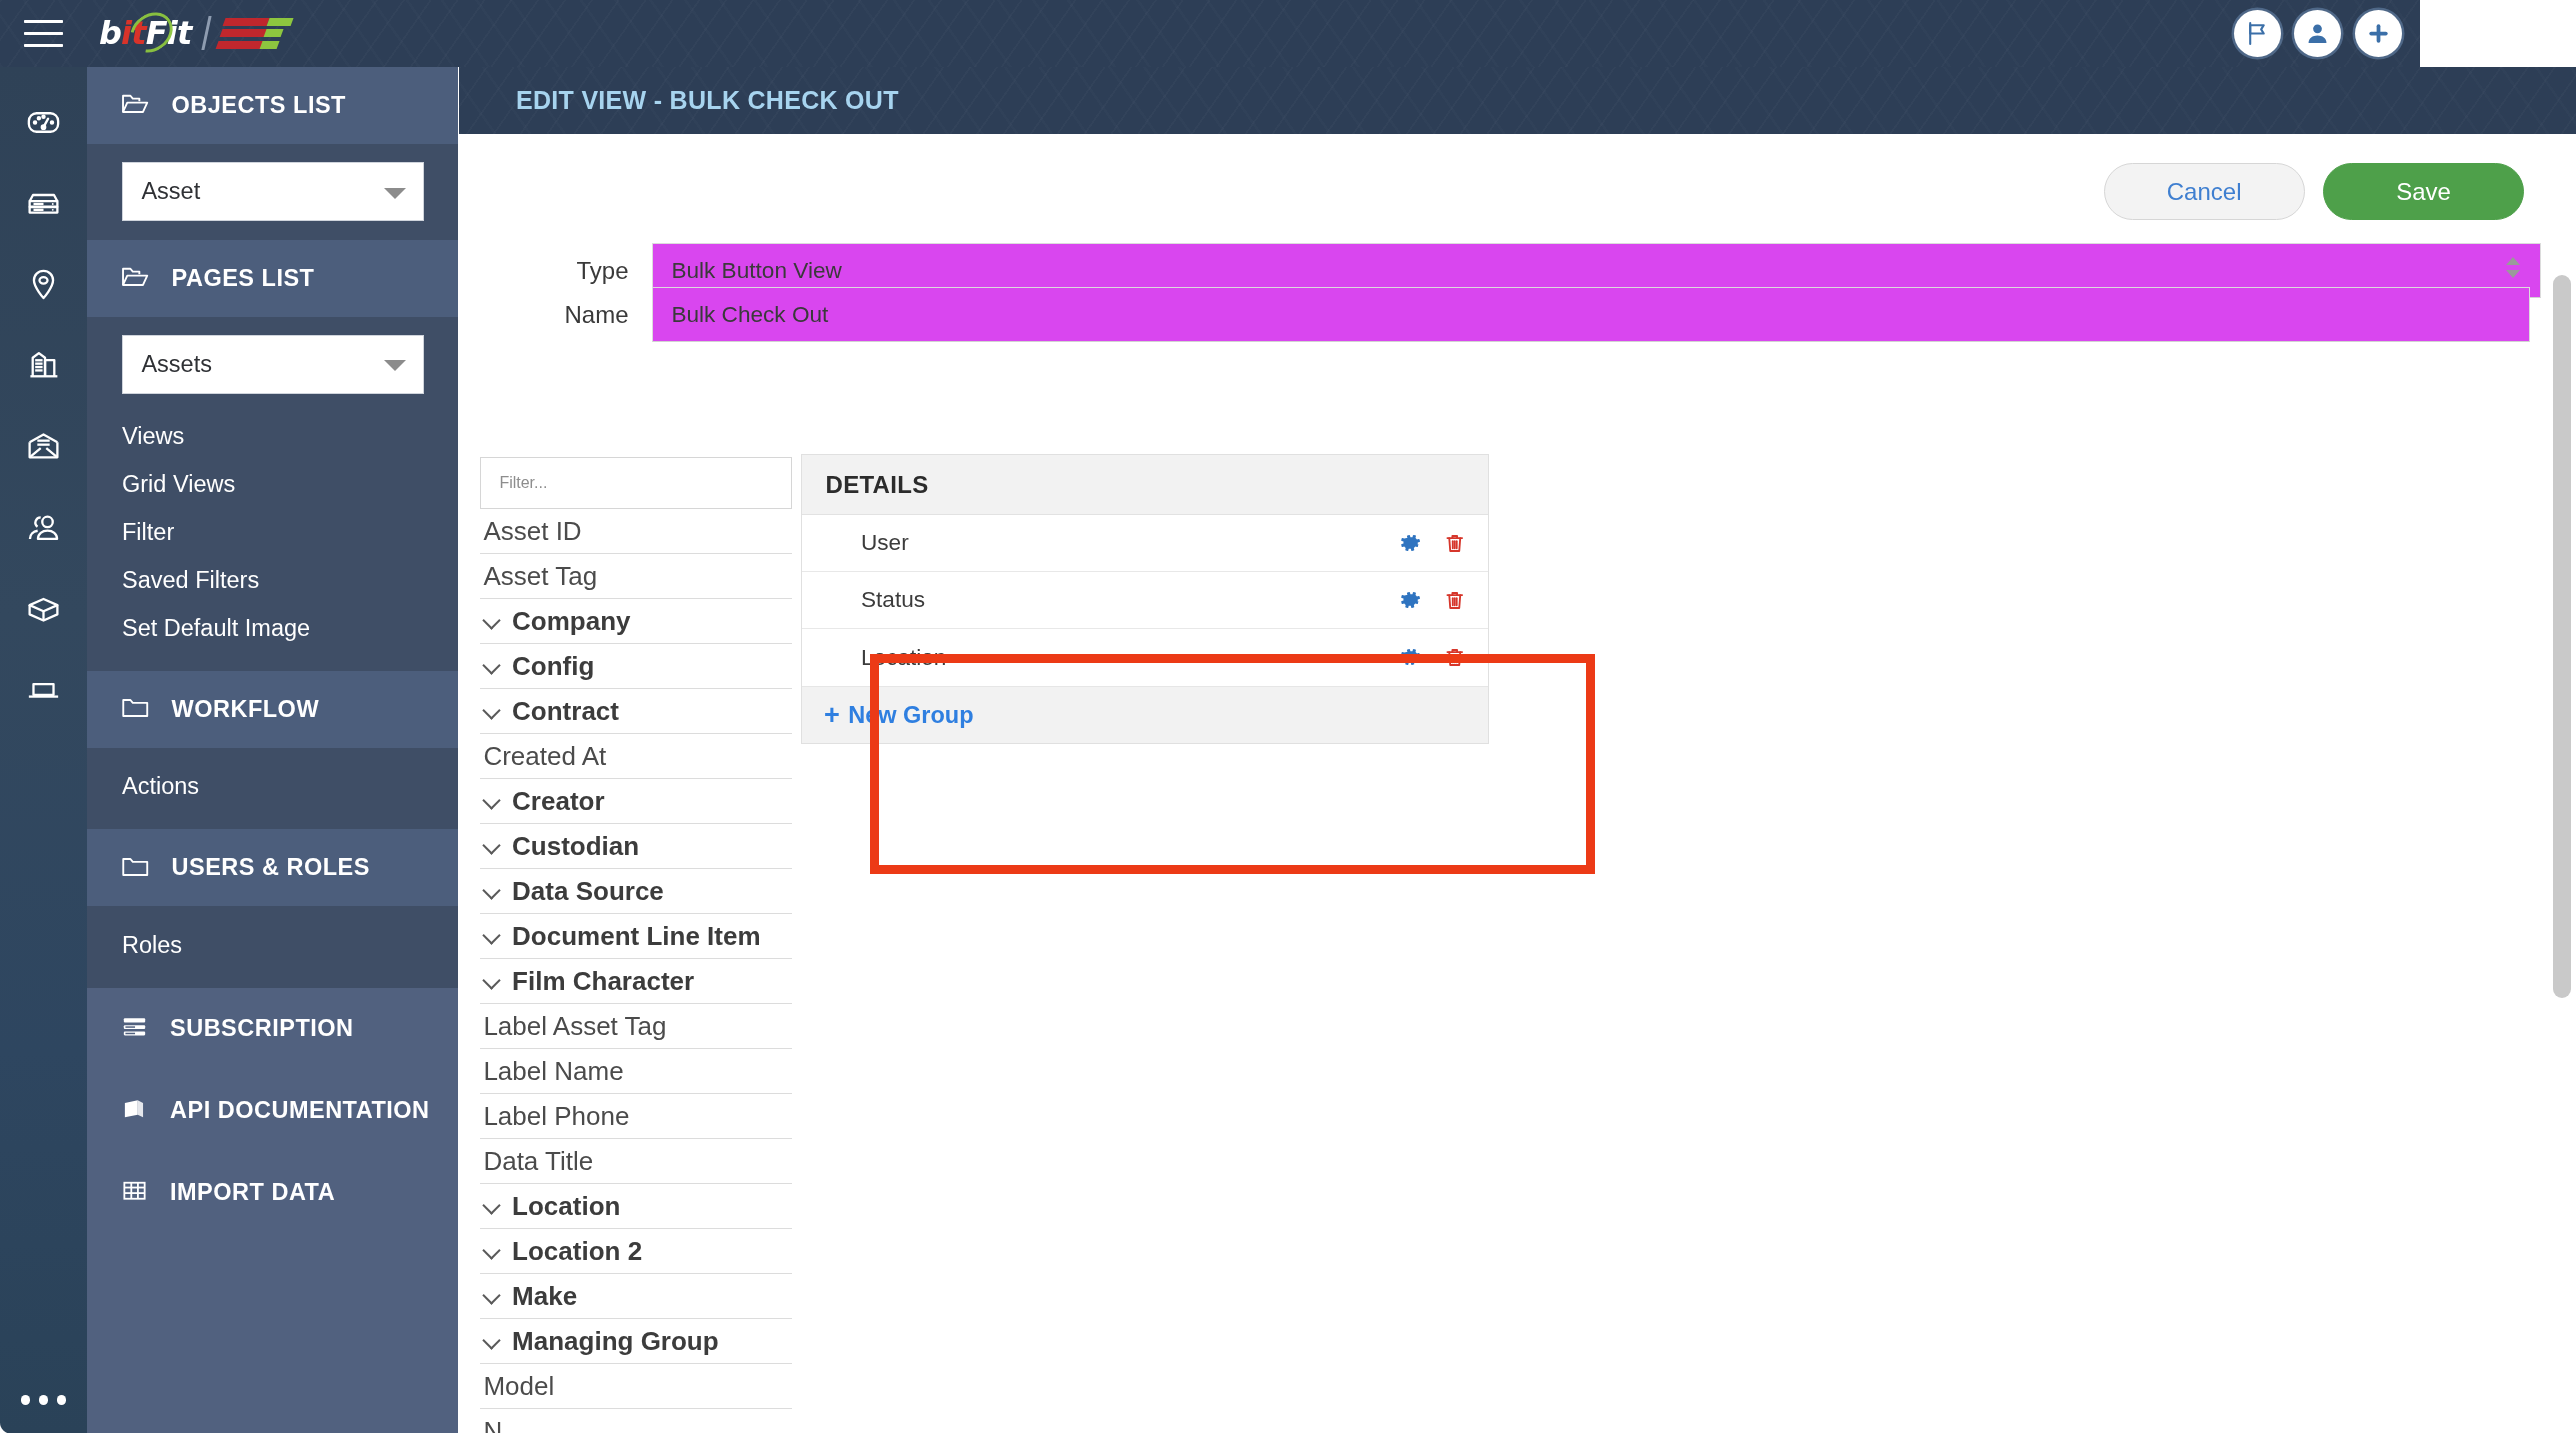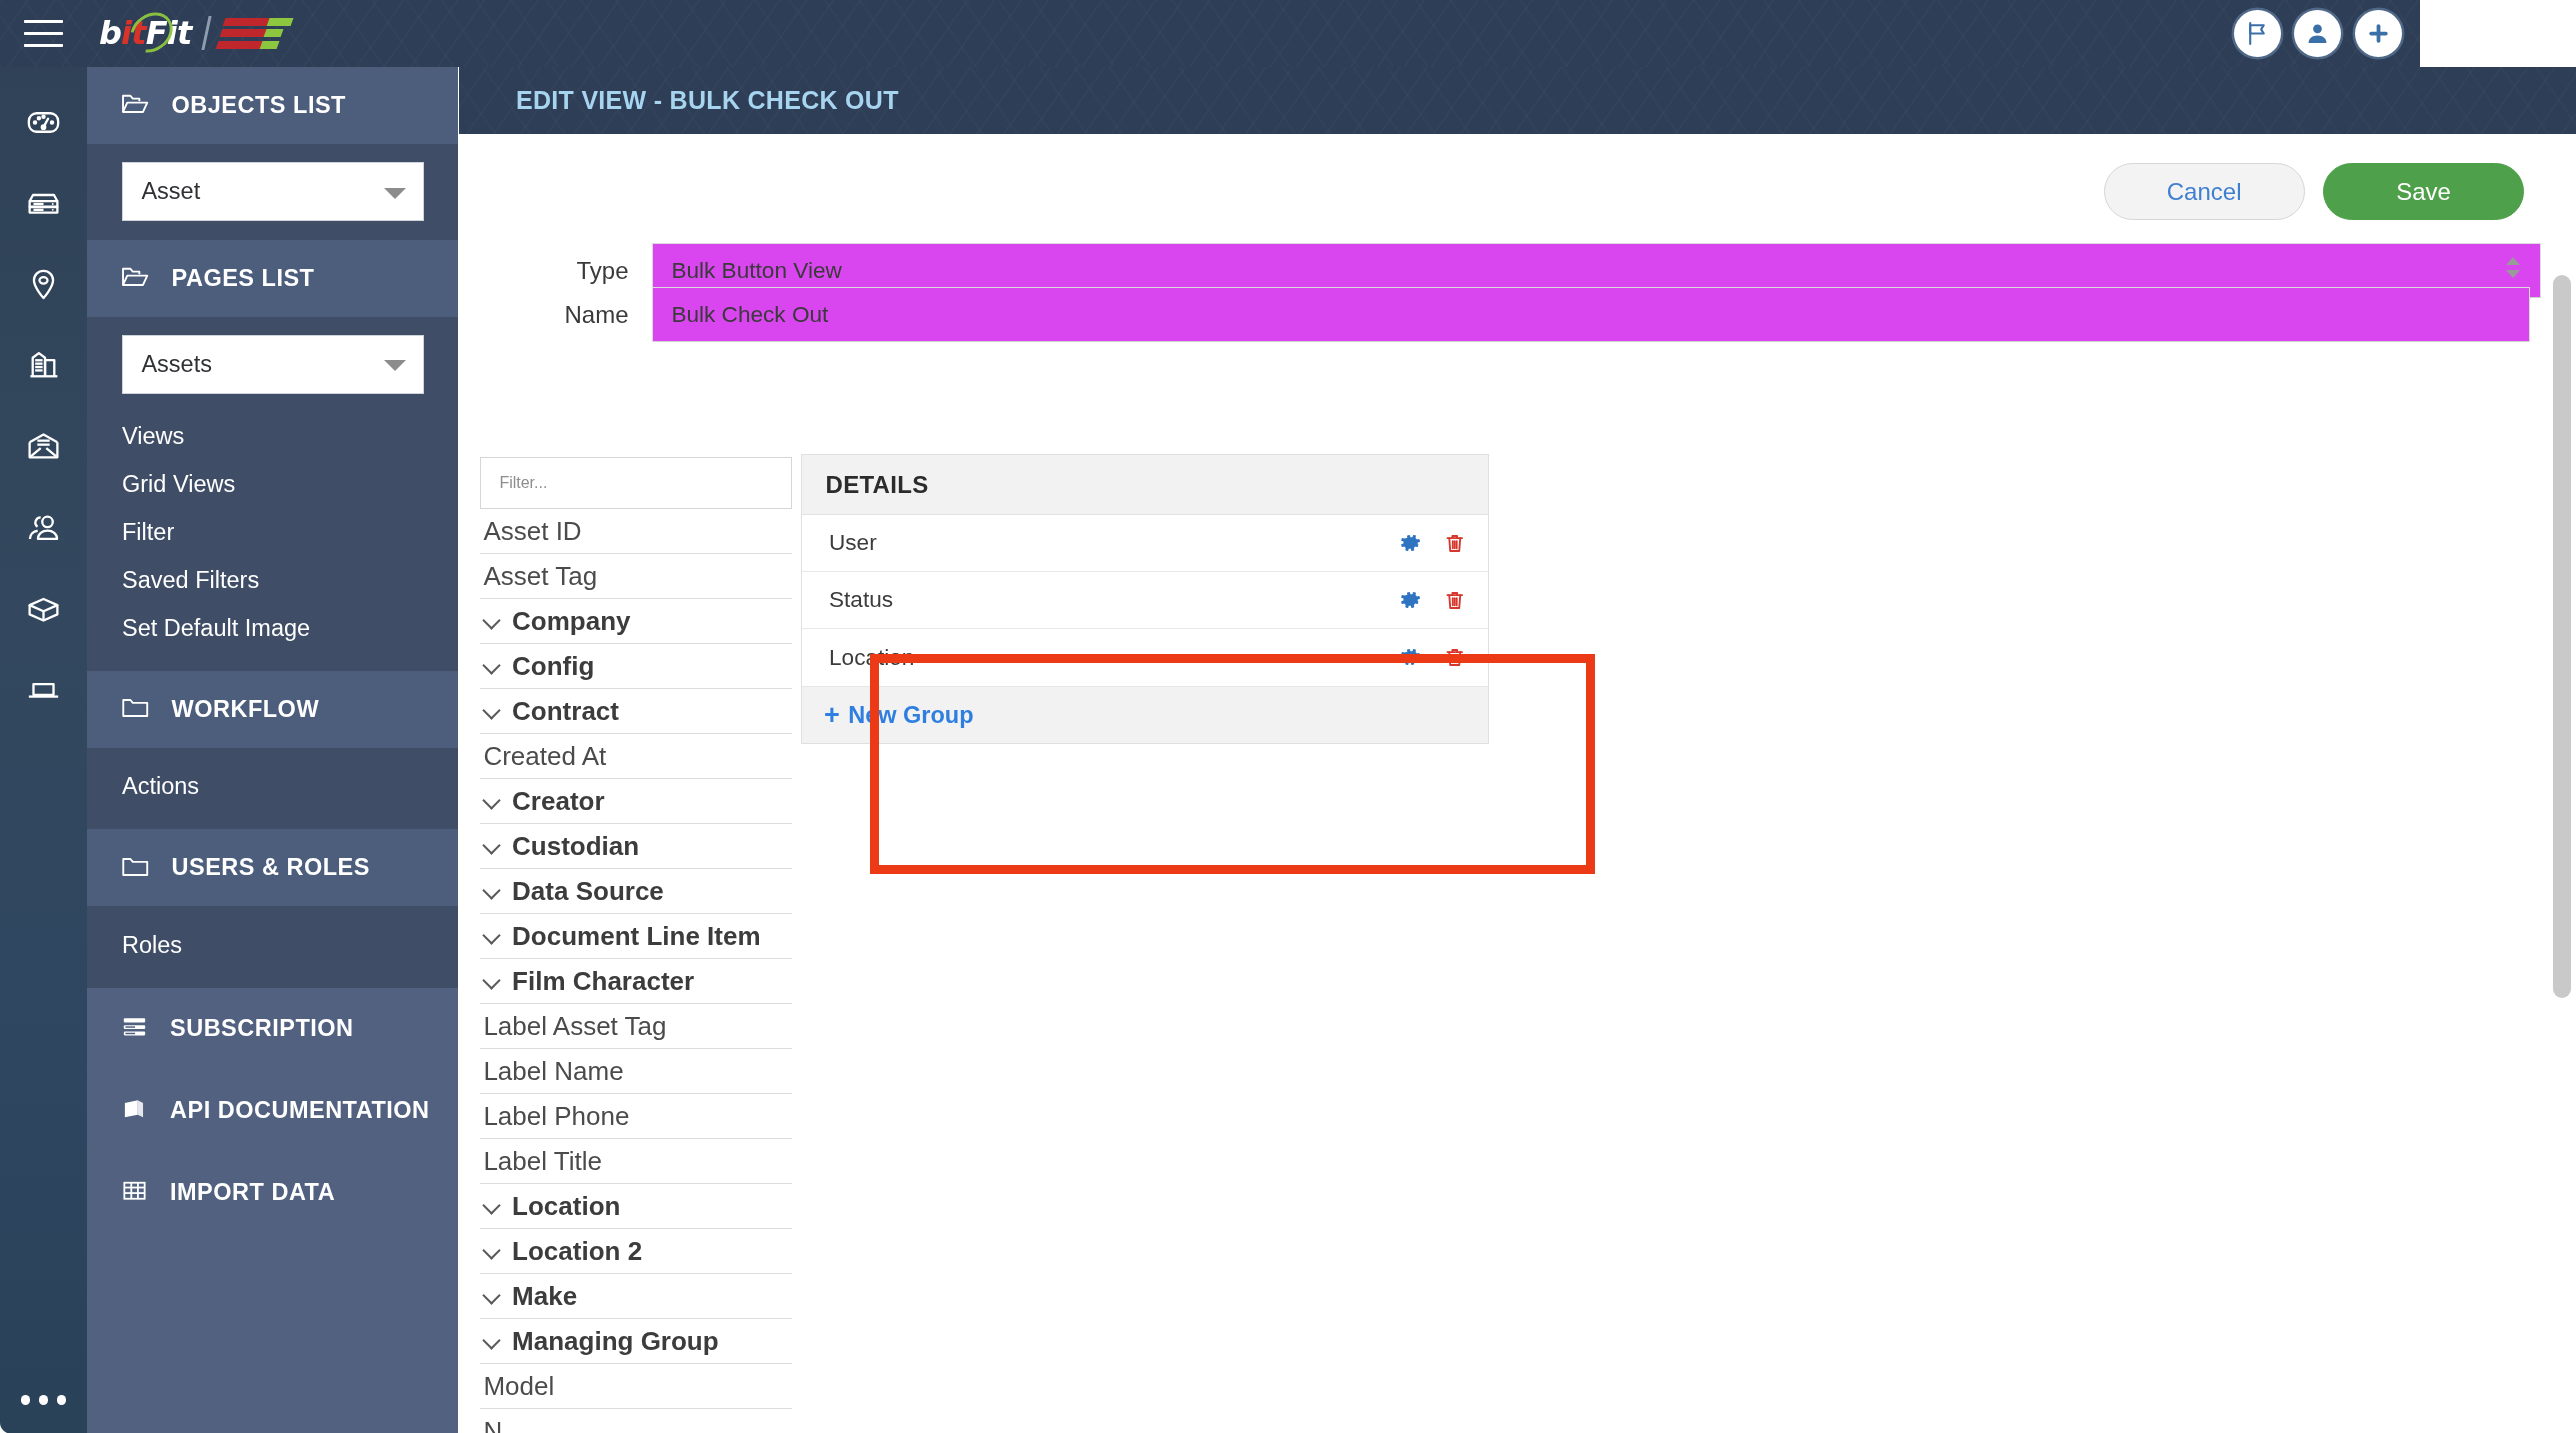--- a/index.html
+++ b/index.html
@@ -187,21 +187,21 @@
   .details-head {
     height: 59px; display: flex; align-items: center; padding-left: 23.5px;
     font-size: 24px; font-weight: 700; color: #2c2c2c; letter-spacing: 0.3px;
   }
   .details-rows { background: #ffffff; border-top: 0.8px solid #e2e2e2; }
   .details-row {
     height: 57px; display: flex; align-items: center; padding: 0 22px 0 27px;
     border-bottom: 0.8px solid #e8e8e8; font-size: 22.6px; color: #3c3c3c;
   }
   .details-row:last-child { border-bottom: none; }
-  .details-row .rname { flex: 1; }
+  .details-row .rname { flex: 1; margin-left: 32px; }
   .row-actions { display: flex; align-items: center; gap: 20px; }
   .row-actions svg { display: block; cursor: pointer; }
   .details-foot {
     height: 57px; display: flex; align-items: center; padding-left: 22px;
     background: #f2f2f2; border-top: 0.8px solid #e6e6e6;
   }
   .newgroup { color: #2f7fe0; font-size: 23.5px; font-weight: 700; cursor: pointer; display: flex; align-items: center; gap: 8.4px; }
   .plus-glyph { font-size: 27px; font-weight: 700; line-height: 1; }
 
   
@@ -522,21 +522,21 @@
           <div class="filter-item plain">
             <span>Label Asset Tag</span>
           </div>
           <div class="filter-item plain">
             <span>Label Name</span>
           </div>
           <div class="filter-item plain">
             <span>Label Phone</span>
           </div>
           <div class="filter-item plain">
-            <span>Label Title</span>
+            <span>Data Title</span>
           </div>
           <div class="filter-item group">
             <span class="chev"></span>
             <span>Location</span>
           </div>
           <div class="filter-item group">
             <span class="chev"></span>
             <span>Location 2</span>
           </div>
           <div class="filter-item group">

